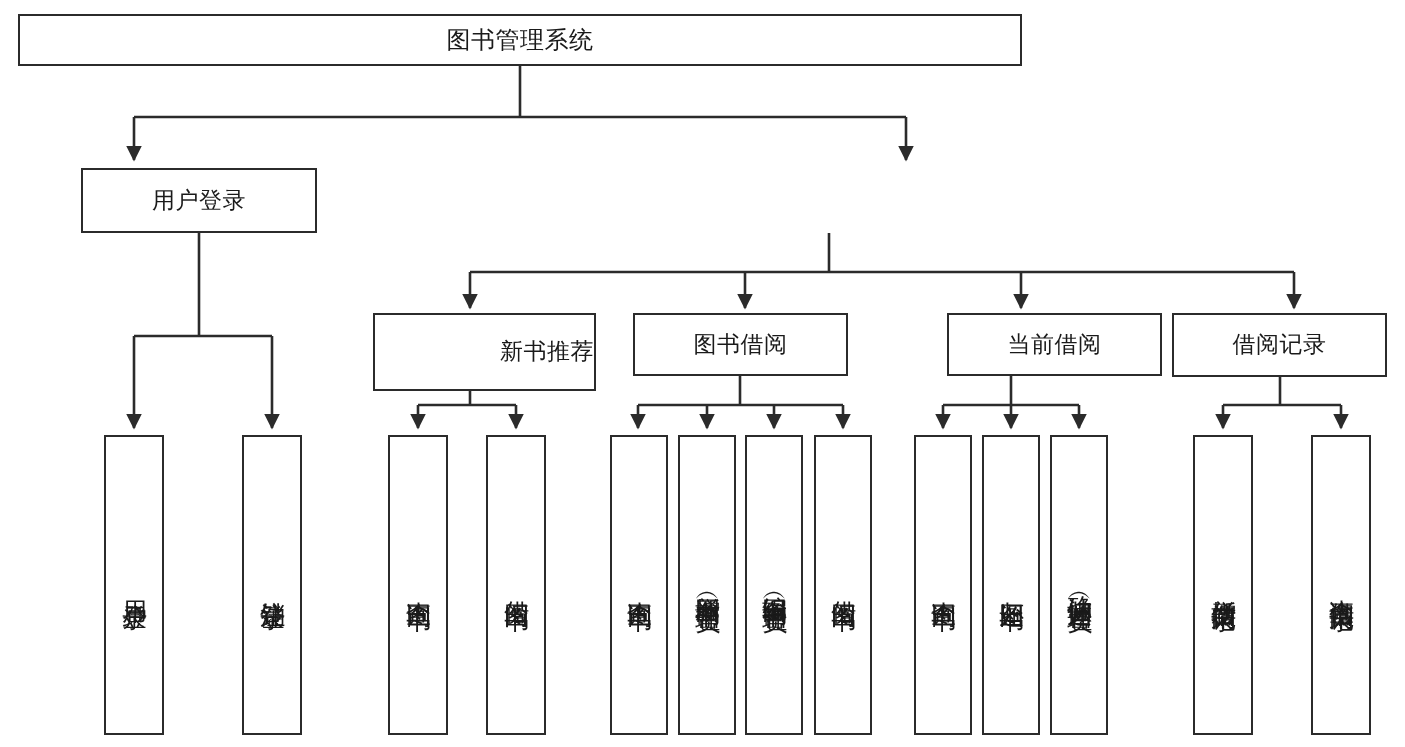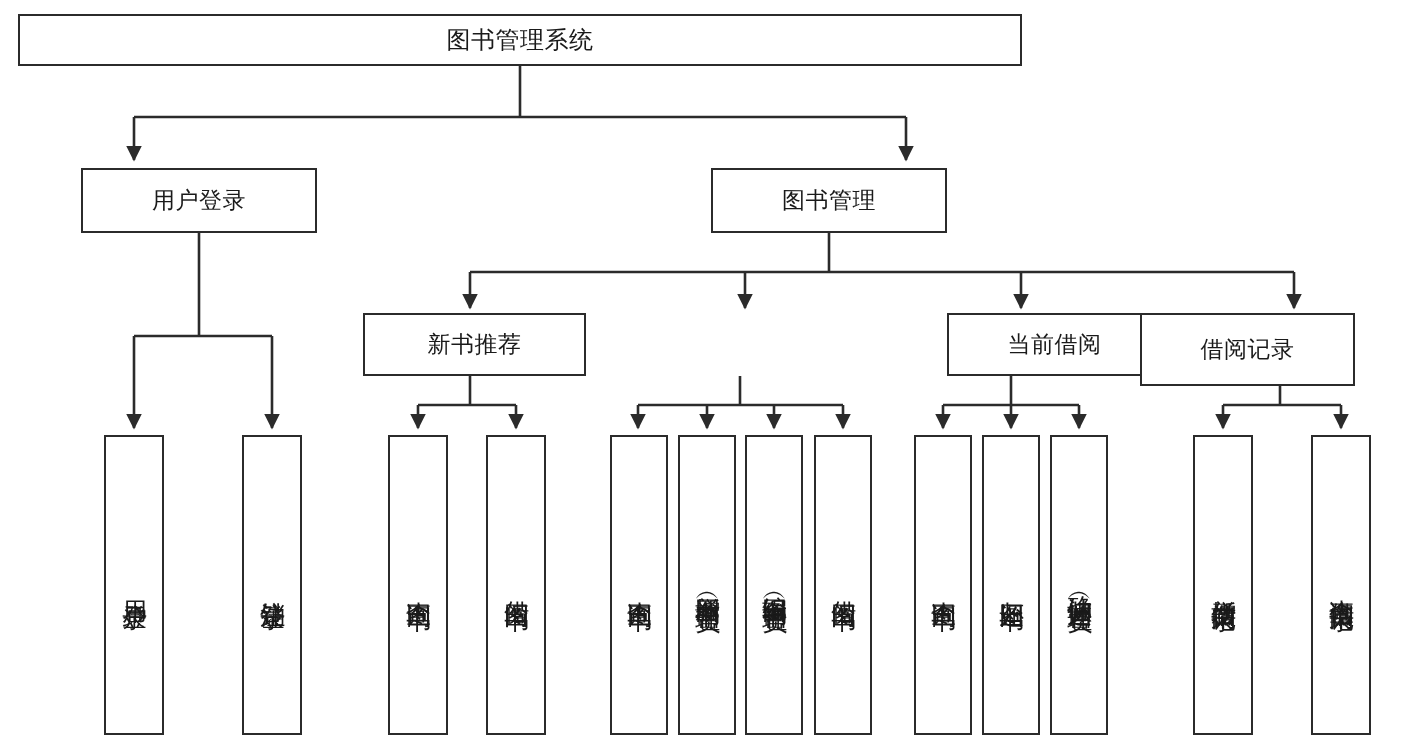--- a/index.html
+++ b/index.html
@@ -133,34 +133,34 @@
   </svg>
 
   <div class="node h root" style="left:18px; top:14px; width:1004px; height:52px;">
     <span class="label">图书管理系统</span>
   </div>
 
   <div class="node h" style="left:81px; top:168px; width:236px; height:65px;">
     <span class="label">用户登录</span>
   </div>
 
-  <div class="node h" style="left:711px; top:168px; width:236px; height:65px;">
-    <span class="label">图书管理</span>
-  </div>
-
-  <div class="node h" style="left:363px; top:313px; width:223px; height:63px;">
+
+  <div class="node h" style="left:373px; top:313px; width:223px; height:78px;justify-content:flex-end;">
     <span class="label">新书推荐</span>
   </div>
 
+  <div class="node h" style="left:633px; top:313px; width:215px; height:63px;">
+    <span class="label">图书借阅</span>
+  </div>
 
   <div class="node h" style="left:947px; top:313px; width:215px; height:63px;">
     <span class="label">当前借阅</span>
   </div>
 
-  <div class="node h" style="left:1140px; top:313px; width:215px; height:73px;font-family:Liberation Serif, serif;">
+  <div class="node h" style="left:1172px; top:313px; width:215px; height:64px;font-family:Liberation Serif, serif;">
     <span class="label">借阅记录</span>
   </div>
 
   <div class="node v" style="left:104px; top:435px; width:60px; height:300px;">
     <span class="label">用户登录</span>
   </div>
   <div class="node v" style="left:242px; top:435px; width:60px; height:300px;">
     <span class="label">注销登录</span>
   </div>
 

